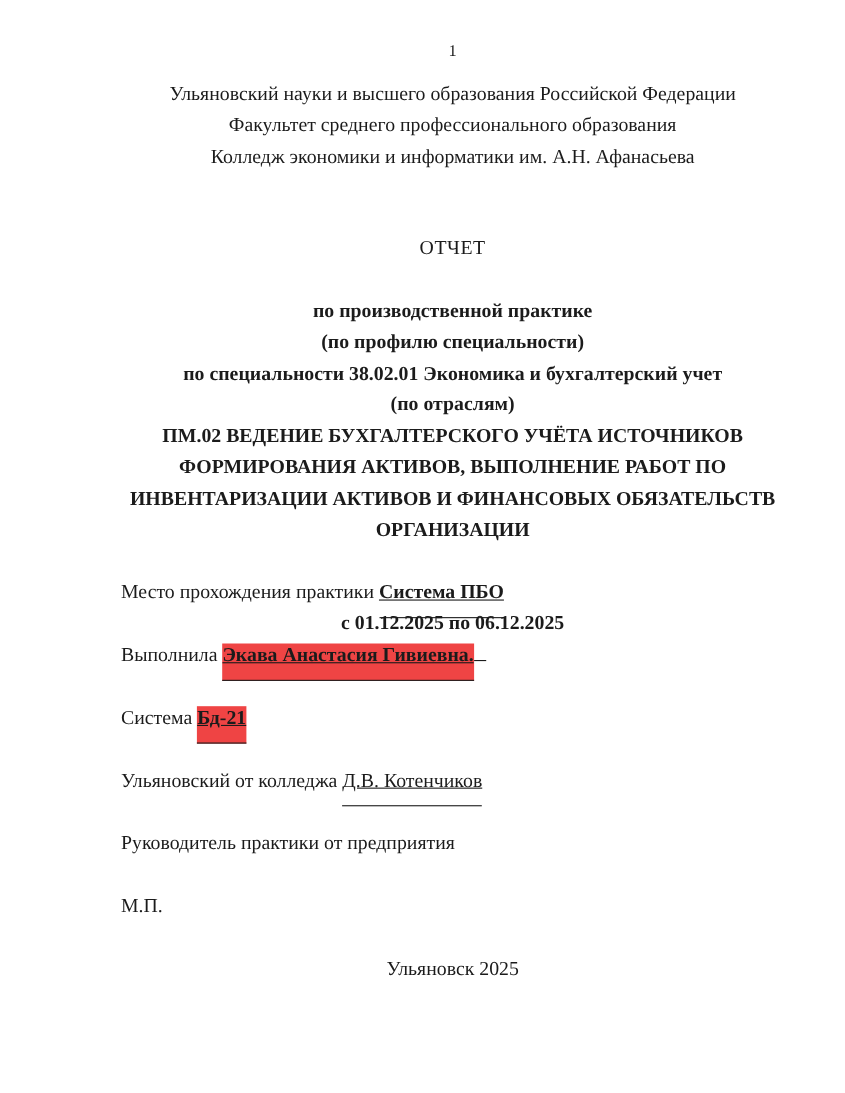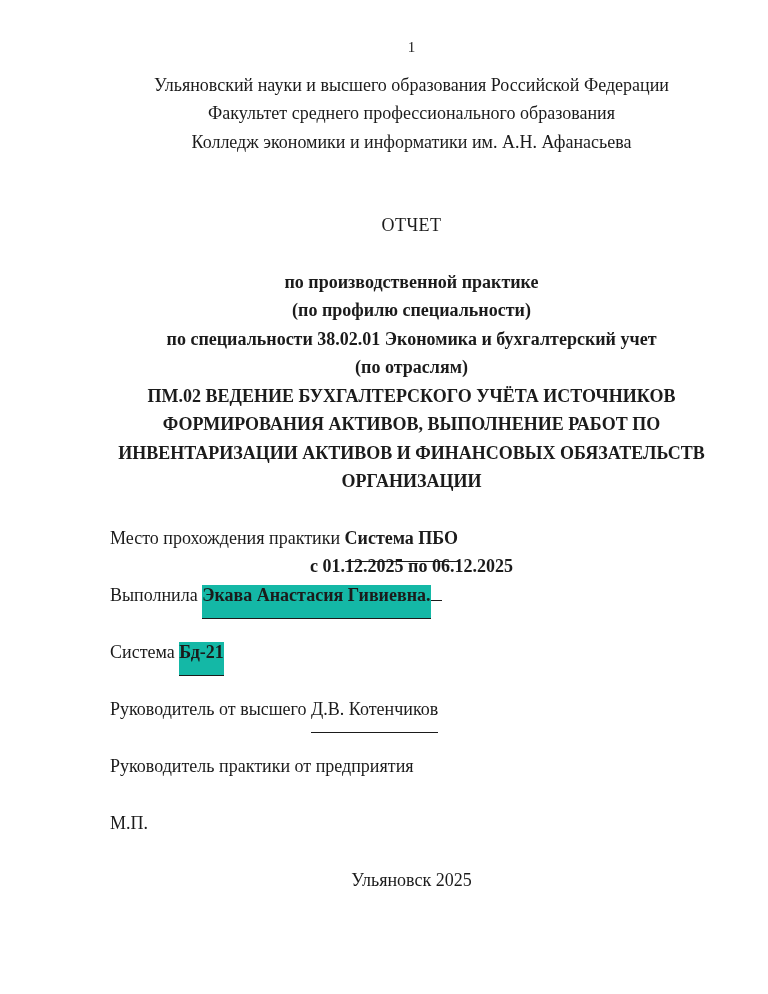--- a/index.html
+++ b/index.html
@@ -34,23 +34,24 @@
     font-weight: normal;
     letter-spacing: 0.5px;
   }
   .subtitle-block { margin-top: 28px; }
   .subtitle-block div { font-weight: bold; }
   .fields-block { margin-top: 28px; }
   .gap-line { margin-top: 28.5px; }
   .u {
     border-bottom: 1.4px solid #1b1b1b;
     padding-bottom: 13px;
+    text-decoration: underline;
   }
   .u-bold { font-weight: bold; }
-  .shaded { background: #14b8a6; }
+  .shaded { background: #ef4444; }
   .trail { display: inline-block; width: 11px; }
   .footer-city { margin-top: 28.5px; text-align: center; }
 </style>
 </head>
 <body>
 
 <div class="page">
 
   <div class="pageno">1</div>
 
@@ -89,21 +90,21 @@
       <span class="u u-bold shaded">Экава Анастасия Гивиевна.</span><span class="u trail"></span>
     </div>
 
     <div class="gap-line">
       <span>Система</span>
       <span> </span>
       <span class="u u-bold shaded">Бд-21</span>
     </div>
 
     <div class="gap-line">
-      <span>Руководитель от высшего</span>
+      <span>Ульяновский от колледжа</span>
       <span> </span>
       <span class="u">Д.В. Котенчиков</span>
     </div>
 
     <div class="gap-line">Руководитель практики от предприятия</div>
 
     <div class="gap-line">М.П.</div>
 
     <div class="footer-city">Ульяновск 2025</div>
 

